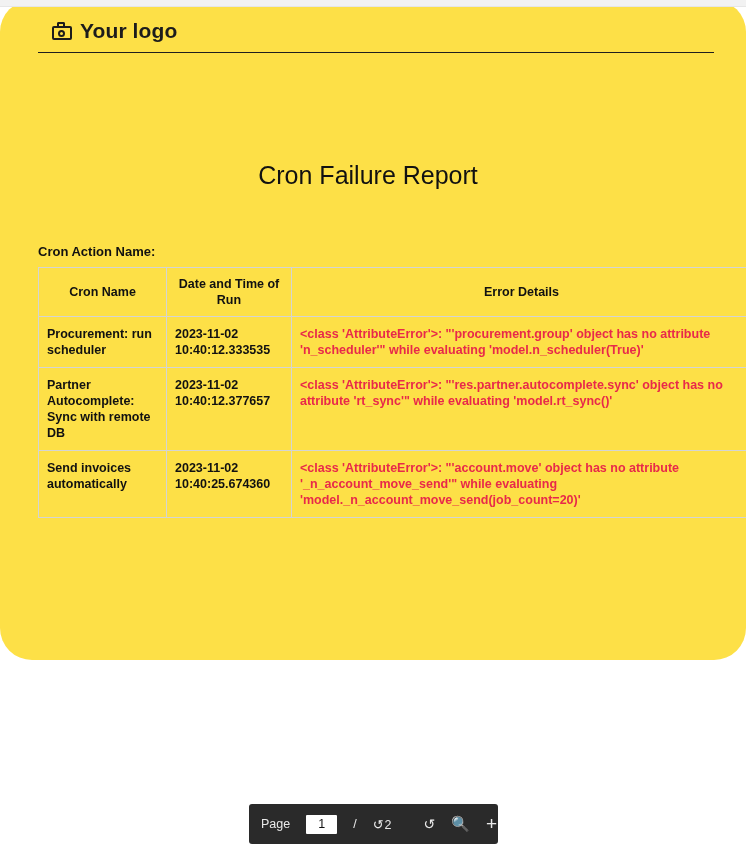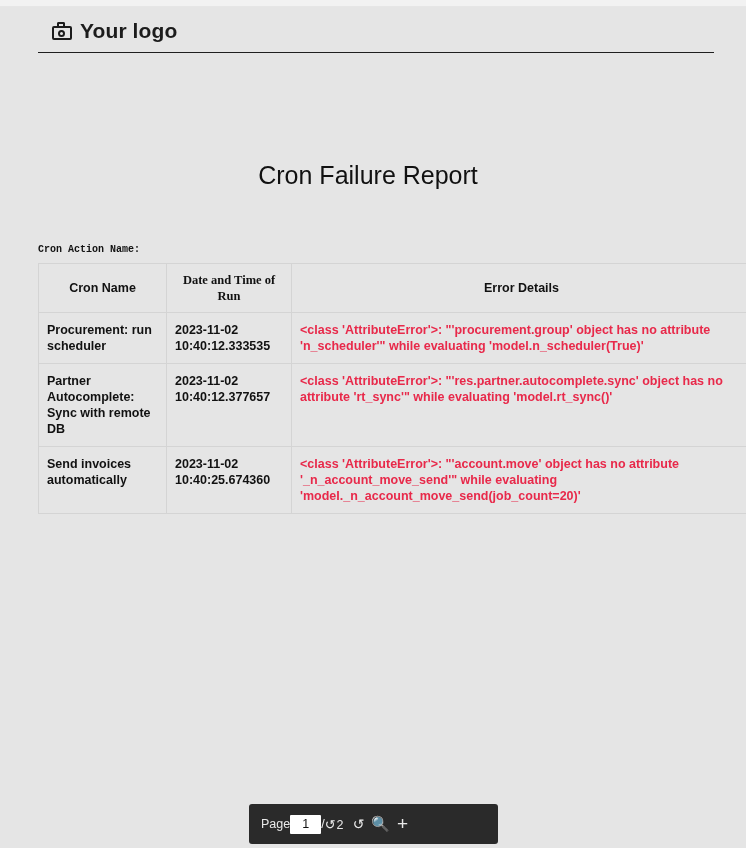--- a/index.html
+++ b/index.html
@@ -13,23 +13,24 @@
     font-family: "Liberation Sans", sans-serif;
     color: #111111;
     position: relative;
     overflow: hidden;
   }
   .page {
     position: absolute;
     left: 0;
     top: 0;
     width: 746px;
-    height: 848px;
-    background: #e5e5e5;
-    box-sizing: border-box;
+    height: 660px;
+    background: #fde047;
+    box-sizing: border-box;
+    border-radius: 32px;
   }
   .top-strip {
     position: absolute;
     left: 0; top: 0;
     width: 746px;
     height: 6px;
     background: #f2f2f2;
     border-bottom: 1px solid #e6e6e6;
   }
   .doc-body {
@@ -105,26 +106,25 @@
     font-size: 25px;
     font-weight: normal;
     color: #111111;
     margin-top: 108px;
     margin-bottom: 8px;
     padding-right: 16px;
   }
 
   
   .section-label {
-    font-size: 10px;
+    font-size: 13px;
     font-weight: bold;
     color: #111111;
     margin-top: 54px;
     margin-bottom: 8px;
-    font-family: Liberation Mono, monospace;
   }
 
   
   table.report {
     border-collapse: collapse;
     width: 674px;
     table-layout: fixed;
   }
   table.report th,
   table.report td {
@@ -136,21 +136,21 @@
     font-weight: bold;
   }
   table.report th {
     text-align: center;
     font-weight: bold;
     vertical-align: middle;
     padding: 8px 6px;
     color: #111111;
   }
   .col-name { width: 115px; }
-  .col-date { width: 112px; font-family: Liberation Serif, serif; }
+  .col-date { width: 112px; }
   .col-err  { width: 447px; }
 
   td.err {
     color: #e8294a;
     font-size: 13.5px;
     line-height: 22px;
     padding: 8px 6px 10px 8px;
     word-break: break-word;
   }
   td.cell-name, td.cell-date {
@@ -164,21 +164,21 @@
     left: 249px;
     top: 804px;
     width: 249px;
     height: 40px;
     background: #2a2a2a;
     border-radius: 3px;
     display: flex;
     align-items: center;
     padding: 0 12px;
     box-sizing: border-box;
-    gap: 0;
+    gap: 16px;
     color: #e9e9e9;
     font-size: 12.5px;
   }
   .toolbar .tb-label { color: #e9e9e9; }
   .page-input {
     width: 31px;
     height: 19px;
     background: #ffffff;
     color: #111111;
     border: none;

